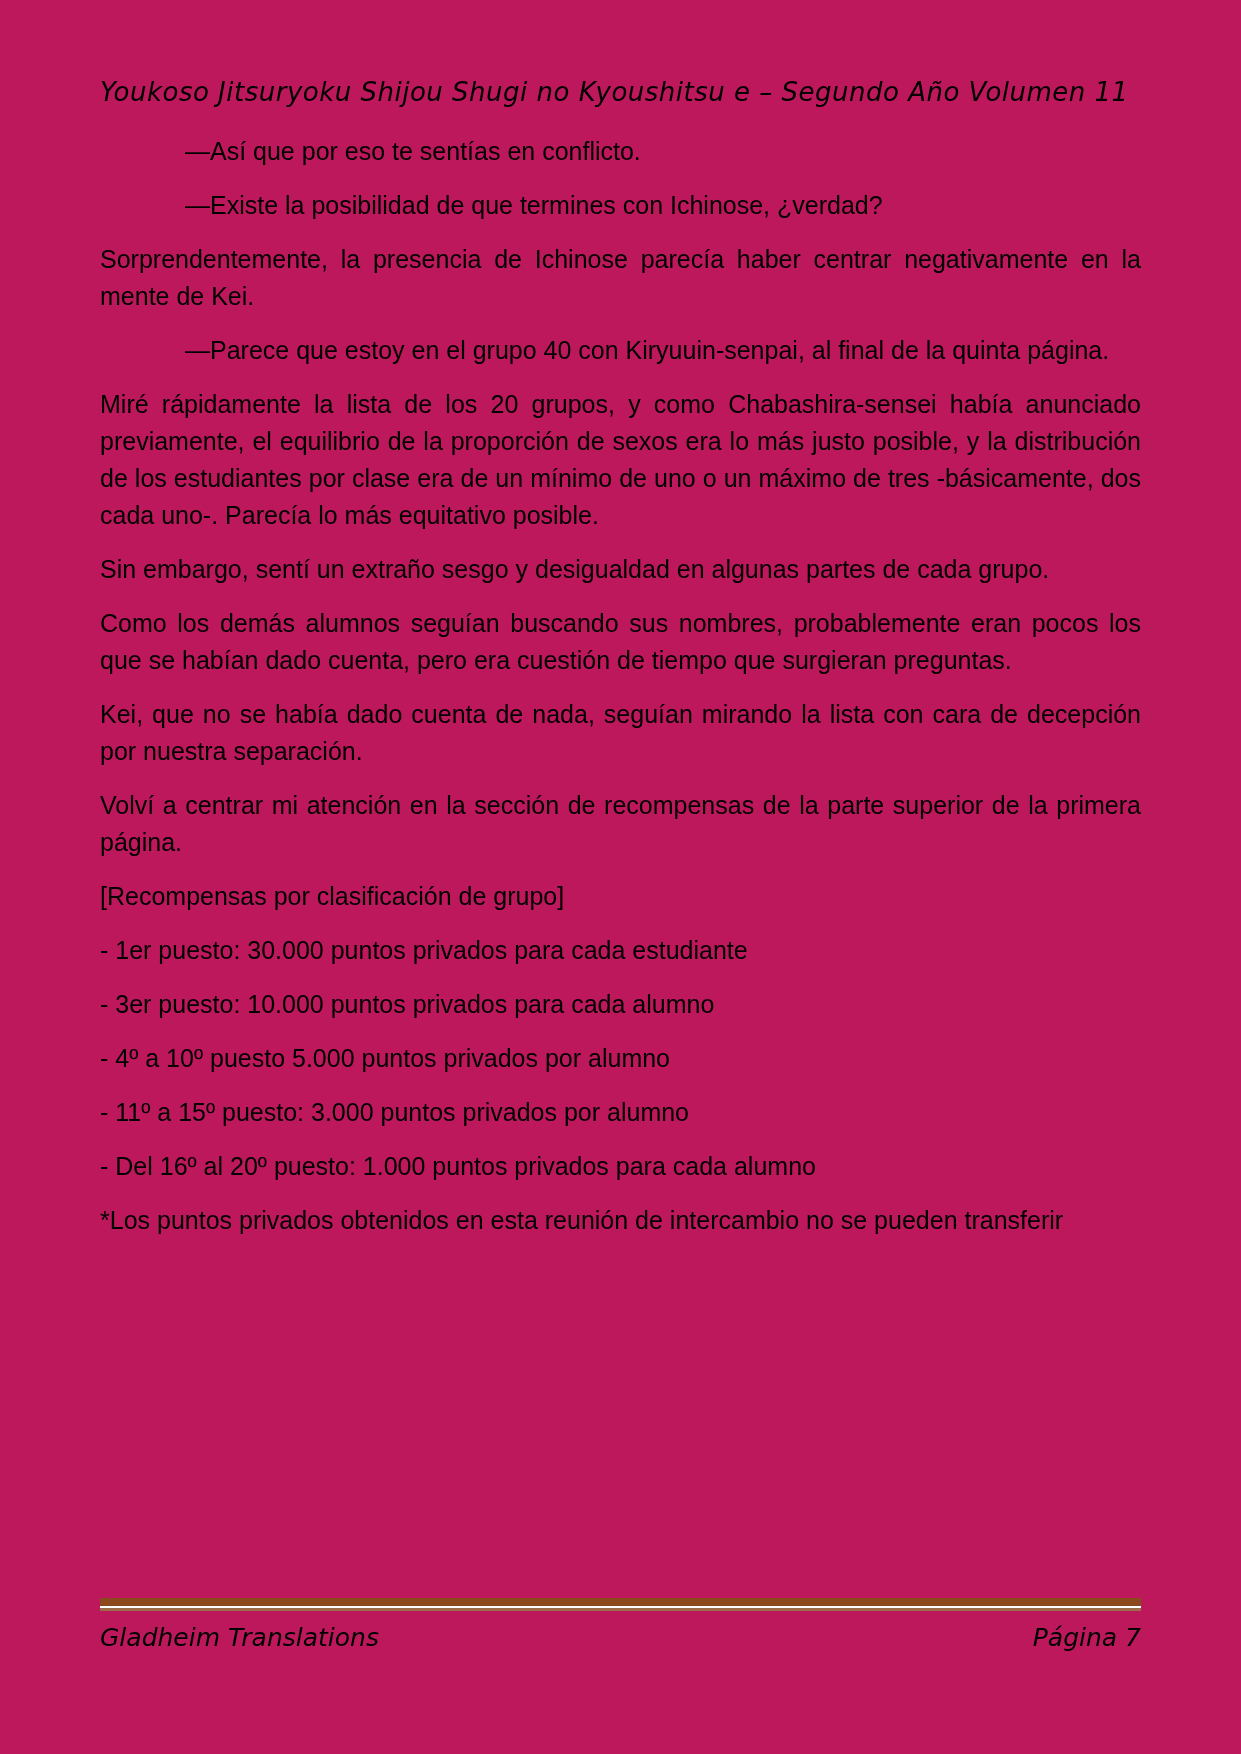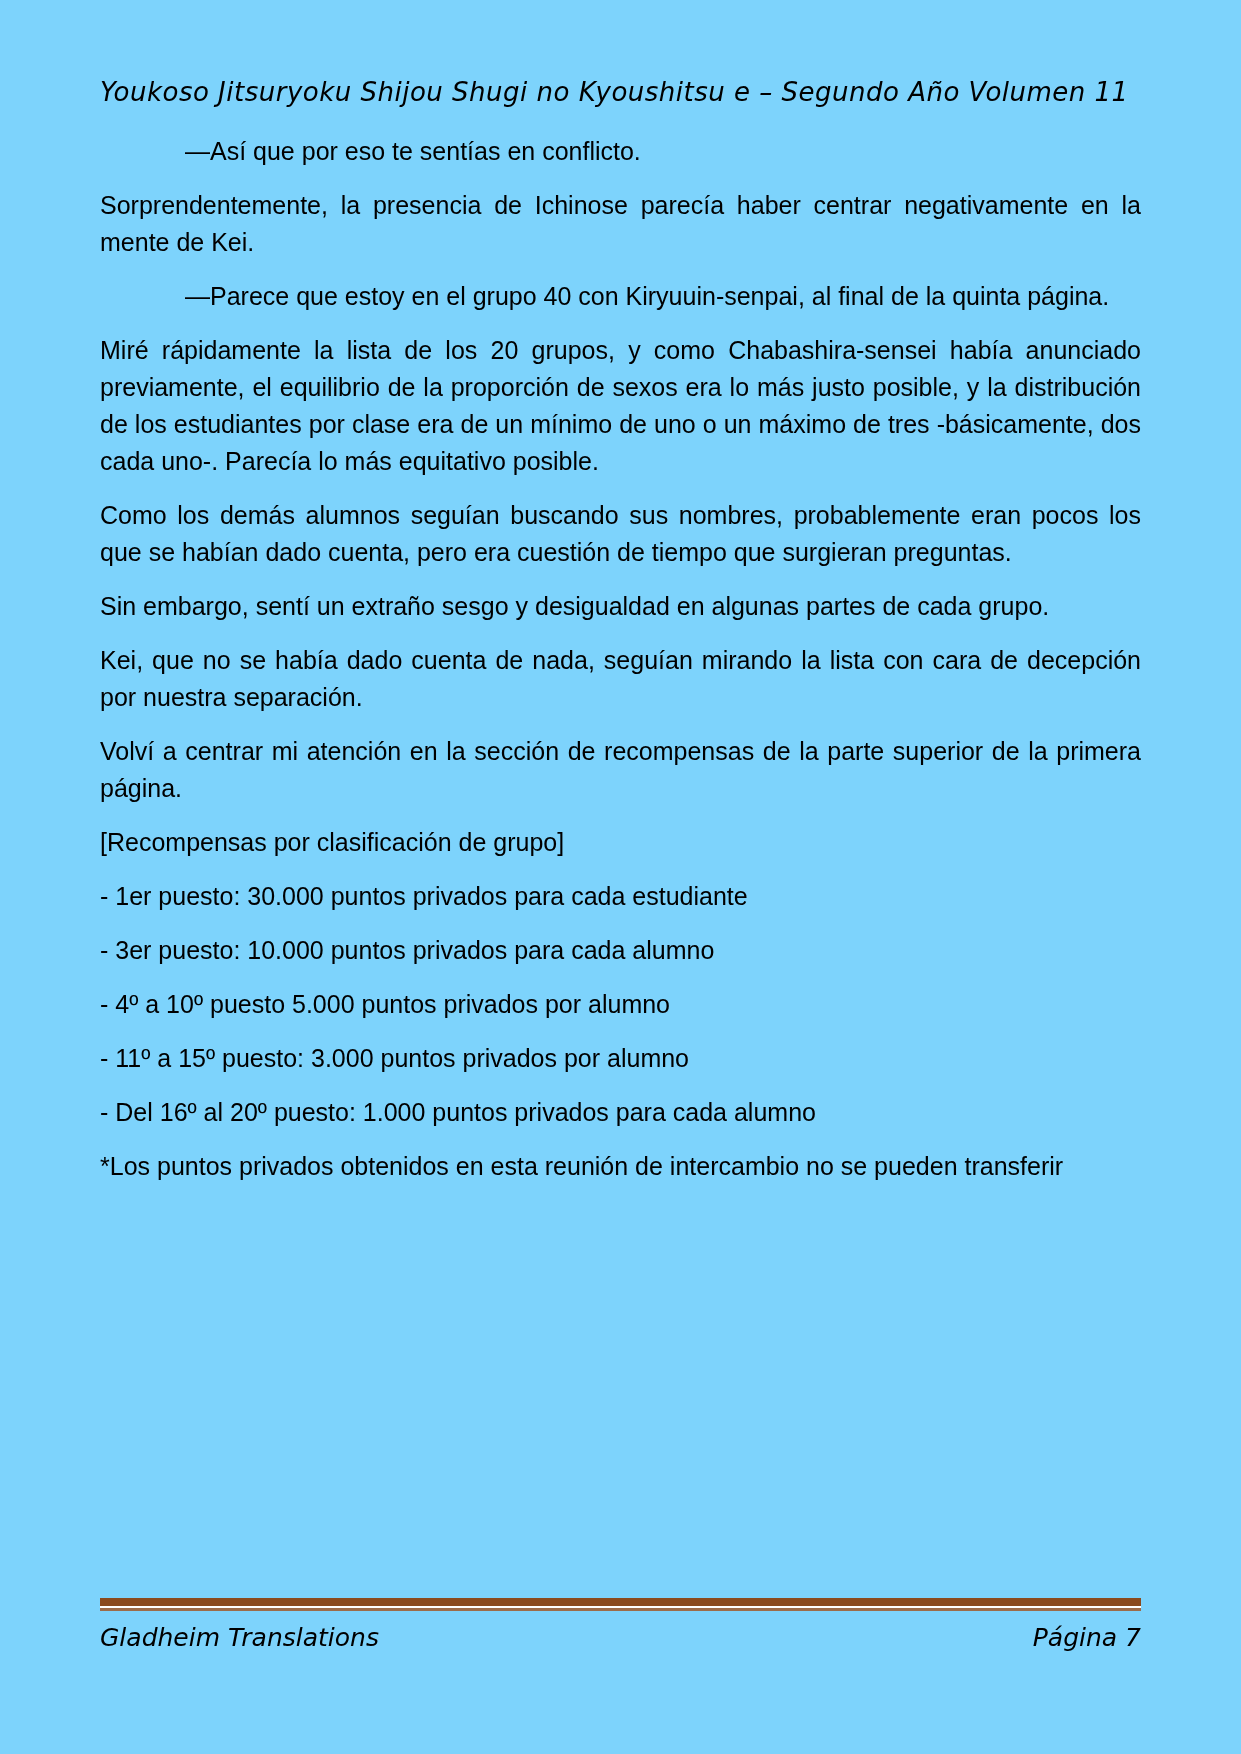--- a/index.html
+++ b/index.html
@@ -6,21 +6,21 @@
     margin: 0;
     padding: 0;
     background: #ffffff;
   }
   .page {
     position: relative;
     width: 1241px;
     height: 1754px;
     box-sizing: border-box;
     padding: 75px 100px 0 100px;
-    background: #7dd3fc;
+    background: #be185d;
     color: #000000;
     font-family: "Liberation Sans", sans-serif;
     overflow: hidden;
   }
   .script {
     font-family: "DejaVu Sans", cursive;
     font-style: italic;
   }
   .header {
     margin-bottom: 24px;
@@ -68,25 +68,26 @@
 <body>
 
 <div class="page">
 
   <div class="header">
     <span class="script">Youkoso Jitsuryoku Shijou Shugi no Kyoushitsu e – Segundo Año Volumen 11</span>
   </div>
 
   <main class="content">
     <p class="para dialogue">—Así que por eso te sentías en conflicto.</p>
+    <p class="para dialogue">—Existe la posibilidad de que termines con Ichinose, ¿verdad?</p>
     <p class="para">Sorprendentemente, la presencia de Ichinose parecía haber centrar negativamente en la mente de Kei.</p>
     <p class="para dialogue">—Parece que estoy en el grupo 40 con Kiryuuin-senpai, al final de la quinta página.</p>
     <p class="para">Miré rápidamente la lista de los 20 grupos, y como Chabashira-sensei había anunciado previamente, el equilibrio de la proporción de sexos era lo más justo posible, y la distribución de los estudiantes por clase era de un mínimo de uno o un máximo de tres -básicamente, dos cada uno-. Parecía lo más equitativo posible.</p>
+    <p class="para">Sin embargo, sentí un extraño sesgo y desigualdad en algunas partes de cada grupo.</p>
     <p class="para">Como los demás alumnos seguían buscando sus nombres, probablemente eran pocos los que se habían dado cuenta, pero era cuestión de tiempo que surgieran preguntas.</p>
-    <p class="para">Sin embargo, sentí un extraño sesgo y desigualdad en algunas partes de cada grupo.</p>
     <p class="para">Kei, que no se había dado cuenta de nada, seguían mirando la lista con cara de decepción por nuestra separación.</p>
     <p class="para">Volví a centrar mi atención en la sección de recompensas de la parte superior de la primera página.</p>
     <p class="para">[Recompensas por clasificación de grupo]</p>
     <p class="para">- 1er puesto: 30.000 puntos privados para cada estudiante</p>
     <p class="para">- 3er puesto: 10.000 puntos privados para cada alumno</p>
     <p class="para">- 4º a 10º puesto 5.000 puntos privados por alumno</p>
     <p class="para">- 11º a 15º puesto: 3.000 puntos privados por alumno</p>
     <p class="para">- Del 16º al 20º puesto: 1.000 puntos privados para cada alumno</p>
     <p class="para">*Los puntos privados obtenidos en esta reunión de intercambio no se pueden transferir</p>
   </main>

